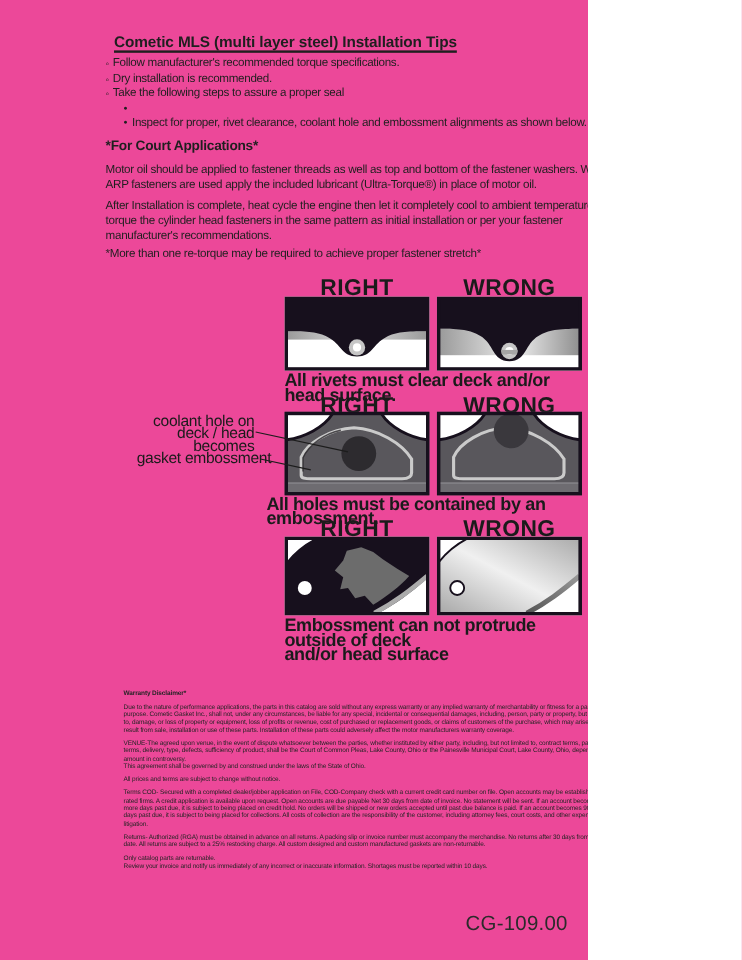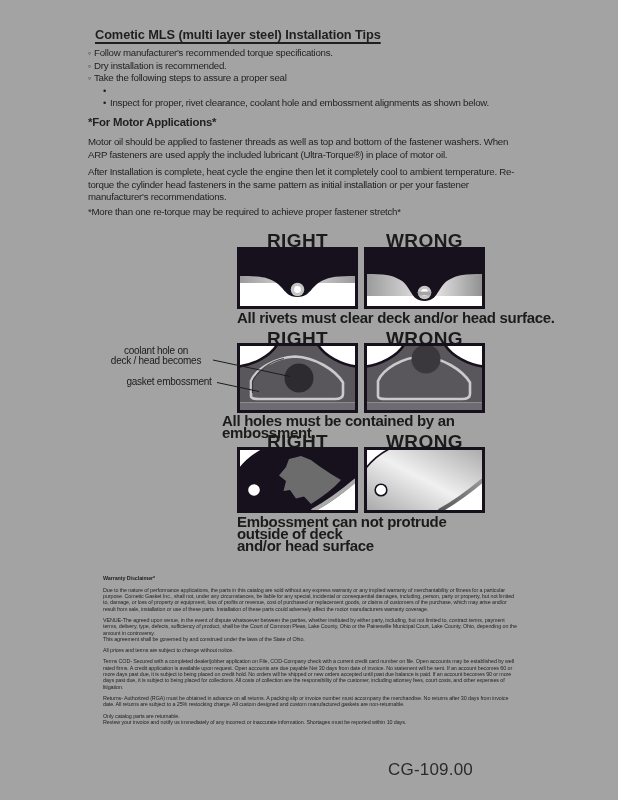--- a/index.html
+++ b/index.html
@@ -1,36 +1,36 @@
 <!DOCTYPE html>
 <html><head>
 <meta charset="utf-8">
 <style>
   html,body{margin:0;padding:0;background:#ffffff;}
   .page{
-    position:relative;width:618px;height:800px;background:#a3a3a3;
+    position:relative;width:490px;height:800px;background:#ec4899;
     font-family:"Liberation Sans",sans-serif;color:#1f1f1f;overflow:hidden;
   }
   .abs{position:absolute;}
   .title{
     left:95px;top:27px;font-size:12.8px;font-weight:700;letter-spacing:-0.1px;
     text-decoration:underline;text-underline-offset:3px;text-decoration-thickness:1.6px;
   }
   .body-text{font-size:9.7px;letter-spacing:-0.25px;line-height:12.6px;}
   .bullets{left:88px;top:47px;width:450px;}
   .bullet-row{display:flex;}
   .bullet-row .mk{flex:none;width:6px;font-size:8.6px;line-height:12.6px;}
   .bullet-row.sub{margin-left:15px;}
   .bullet-row.sub .mk{width:7px;font-size:9.5px;}
   .diesel-heading{left:88px;top:116px;font-size:11.4px;font-weight:700;letter-spacing:-0.2px;}
   .para{left:88px;width:440px;}
   .note{left:88px;top:206px;}
   .dlabel{font-size:19px;letter-spacing:0.4px;text-align:center;width:121px;color:#1b1b1b;font-weight:bold;}
   .caption{font-weight:700;font-size:15px;letter-spacing:-0.3px;line-height:12.2px;color:#1b1b1b;}
-  .sidelabel{font-size:10px;letter-spacing:-0.25px;line-height:10.4px;text-align:center;color:#1b1b1b;}
+  .sidelabel{font-size:13px;letter-spacing:-0.25px;line-height:10.4px;text-align:right;color:#1b1b1b;}
   .diagram{display:block;}
   .leader{pointer-events:none;z-index:5;}
   .fineprint{
     left:103px;top:575px;width:414px;font-size:5.4px;line-height:6.3px;
     letter-spacing:-0.1px;color:#242424;
   }
   .fineprint .fp{margin:0 0 5px 0;}
   .fineprint .fp.nogap{margin:0;}
   .fineprint .fp-head{font-weight:700;margin:0 0 5.5px 0;}
   .footer-code{left:388px;top:760px;font-size:17px;letter-spacing:0.2px;color:#2b2b2b;}
@@ -57,21 +57,21 @@
     </div>
     <div class="bullet-row sub">
       <span class="mk">•</span>
     </div>
     <div class="bullet-row sub">
       <span class="mk">•</span>
       <span>Inspect for proper, rivet clearance, coolant hole and embossment alignments as shown below.</span>
     </div>
   </div>
 
-  <div class="abs diesel-heading">*For Motor Applications*</div>
+  <div class="abs diesel-heading">*For Court Applications*</div>
   <div class="abs para body-text" style="top:166px;">After Installation is complete, heat cycle the engine then let it completely cool to ambient temperature. Re-torque the cylinder head fasteners in the same pattern as initial installation or per your fastener manufacturer's recommendations.</div>
   <div class="abs para body-text" style="top:136px;">Motor oil should be applied to fastener threads as well as top and bottom of the fastener washers. When ARP fasteners are used apply the included lubricant (Ultra-Torque®) in place of motor oil.</div>
   <div class="abs note body-text">*More than one re-torque may be required to achieve proper fastener stretch*</div>
 
   <div class="abs dlabel" style="left:237px;top:230px;">RIGHT</div>
   <div class="abs dlabel" style="left:364px;top:230px;">WRONG</div>
 
   <svg class="abs diagram" style="left:237px;top:247px;" width="121" height="62" viewBox="0 0 121 62">
     <defs>
       <linearGradient id="r1g" x1="0" y1="0" x2="1" y2="0">

